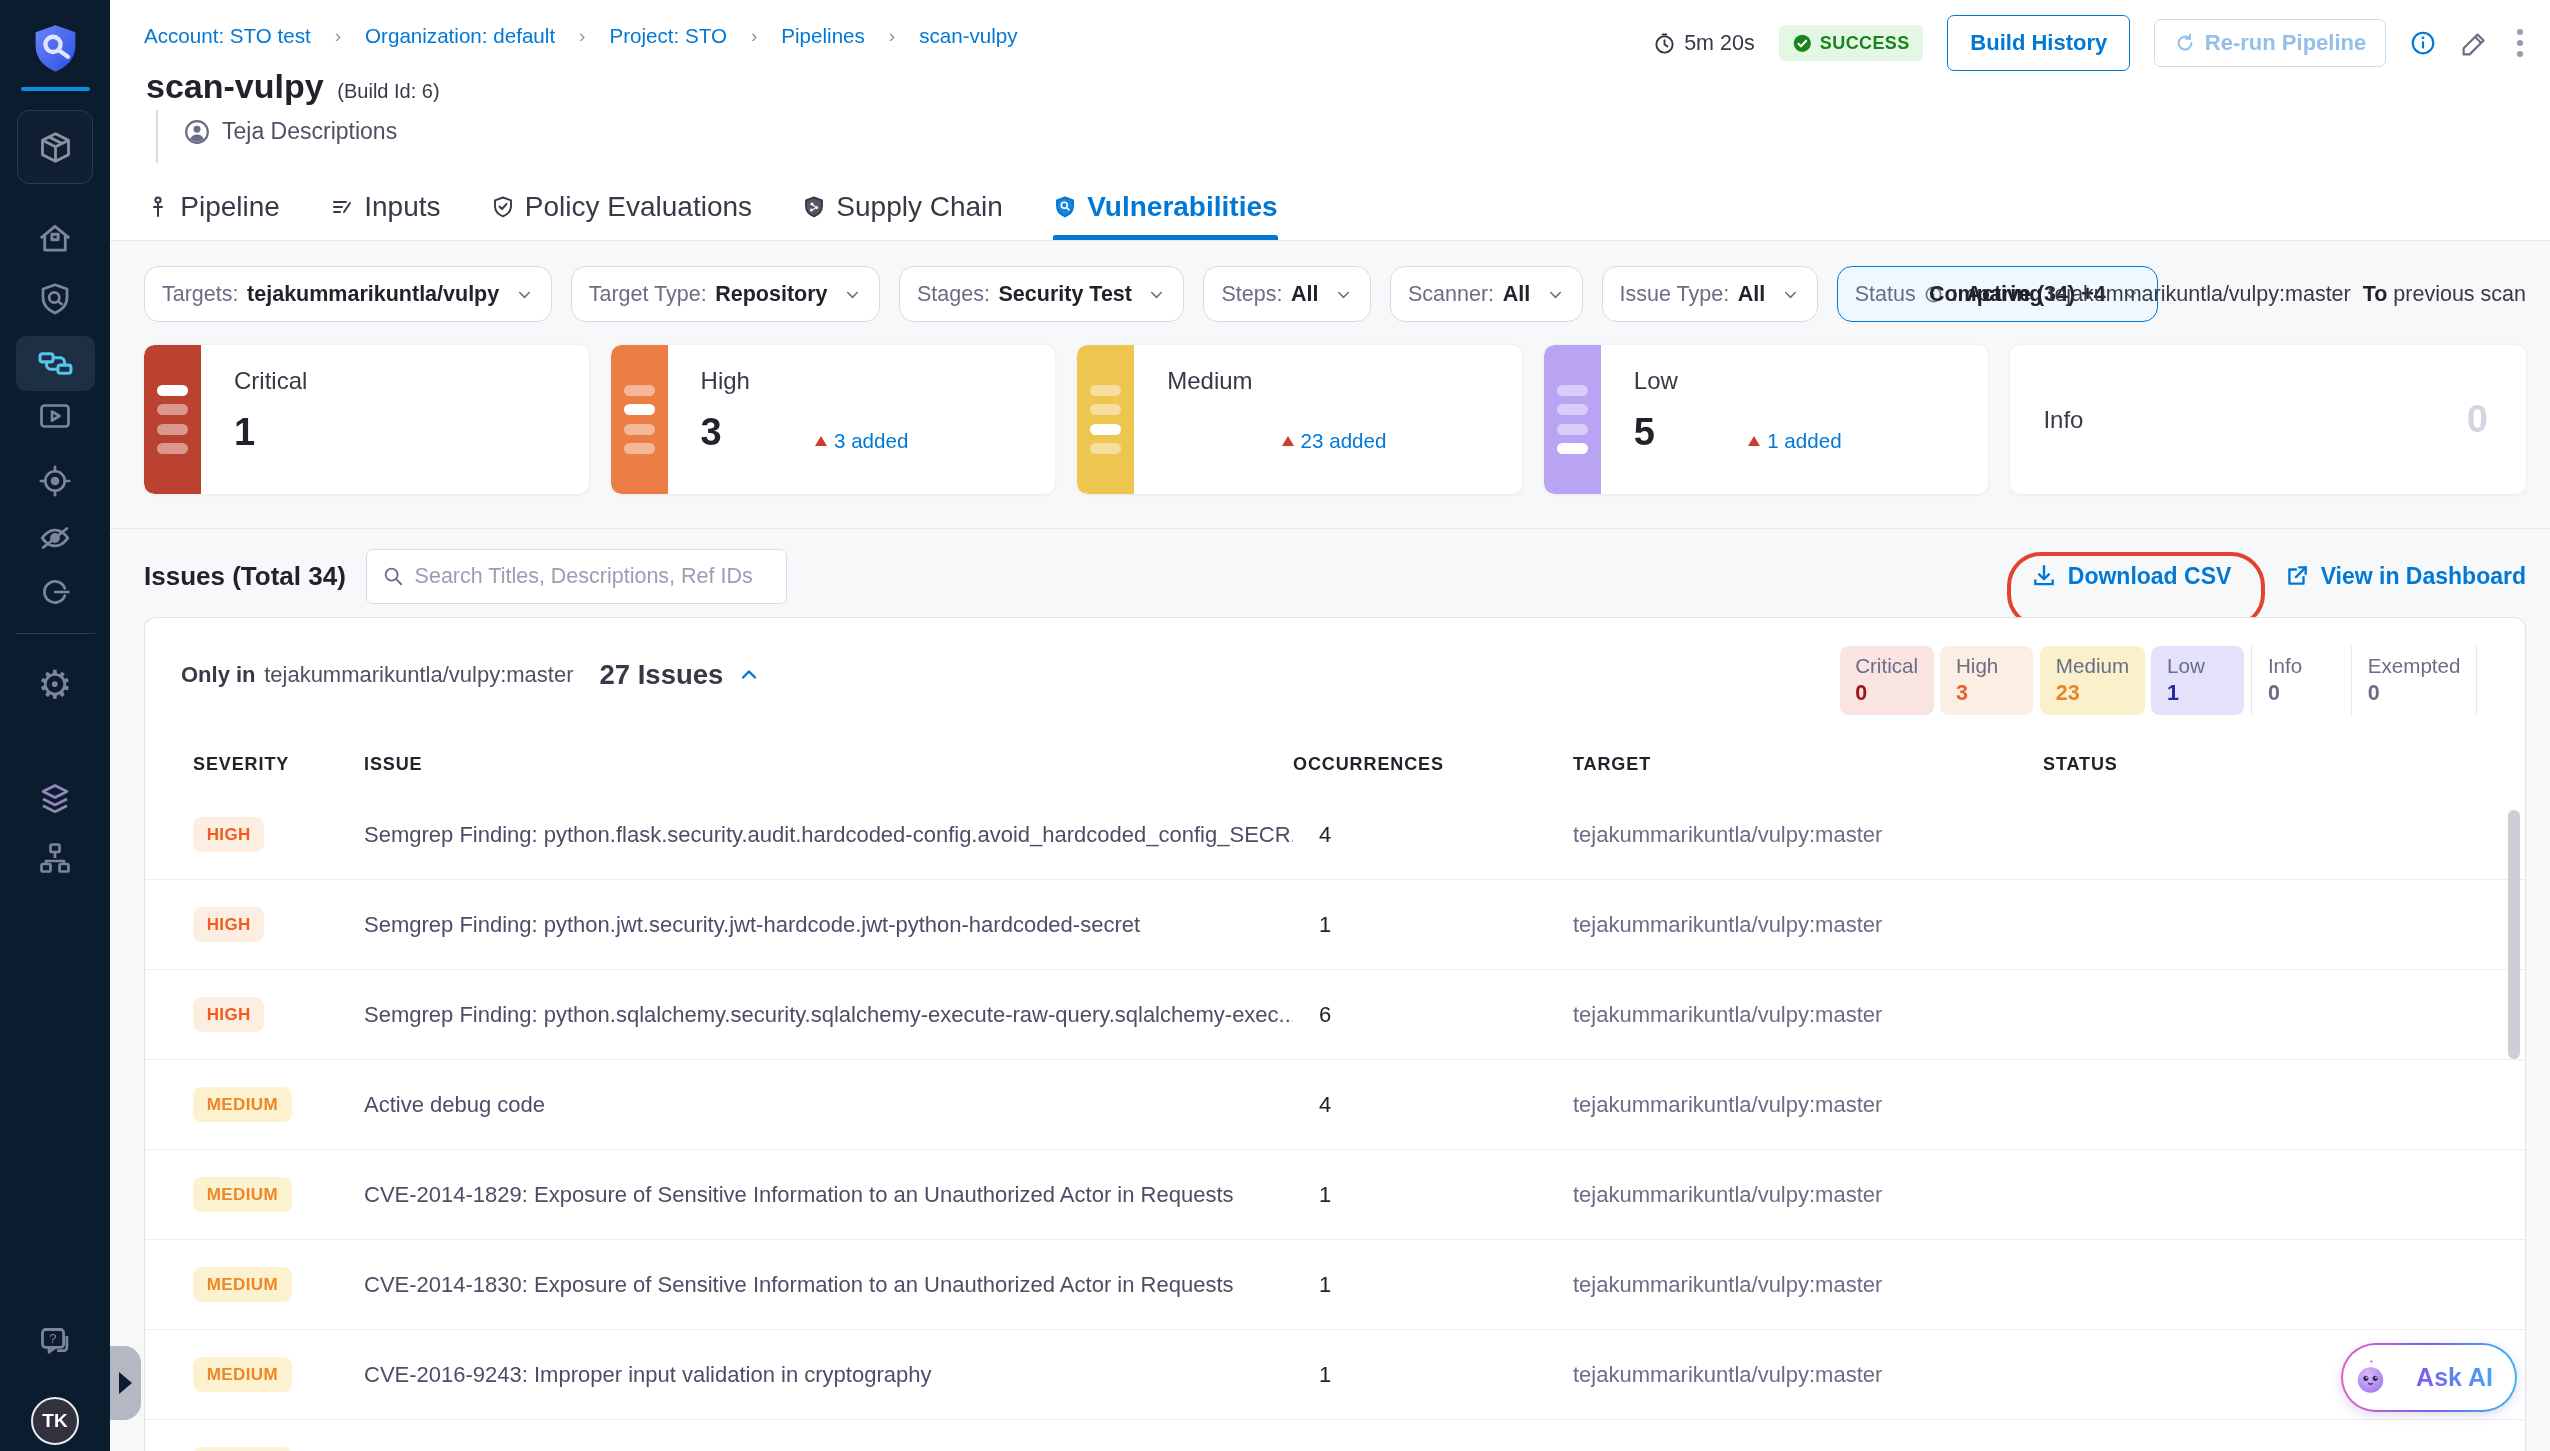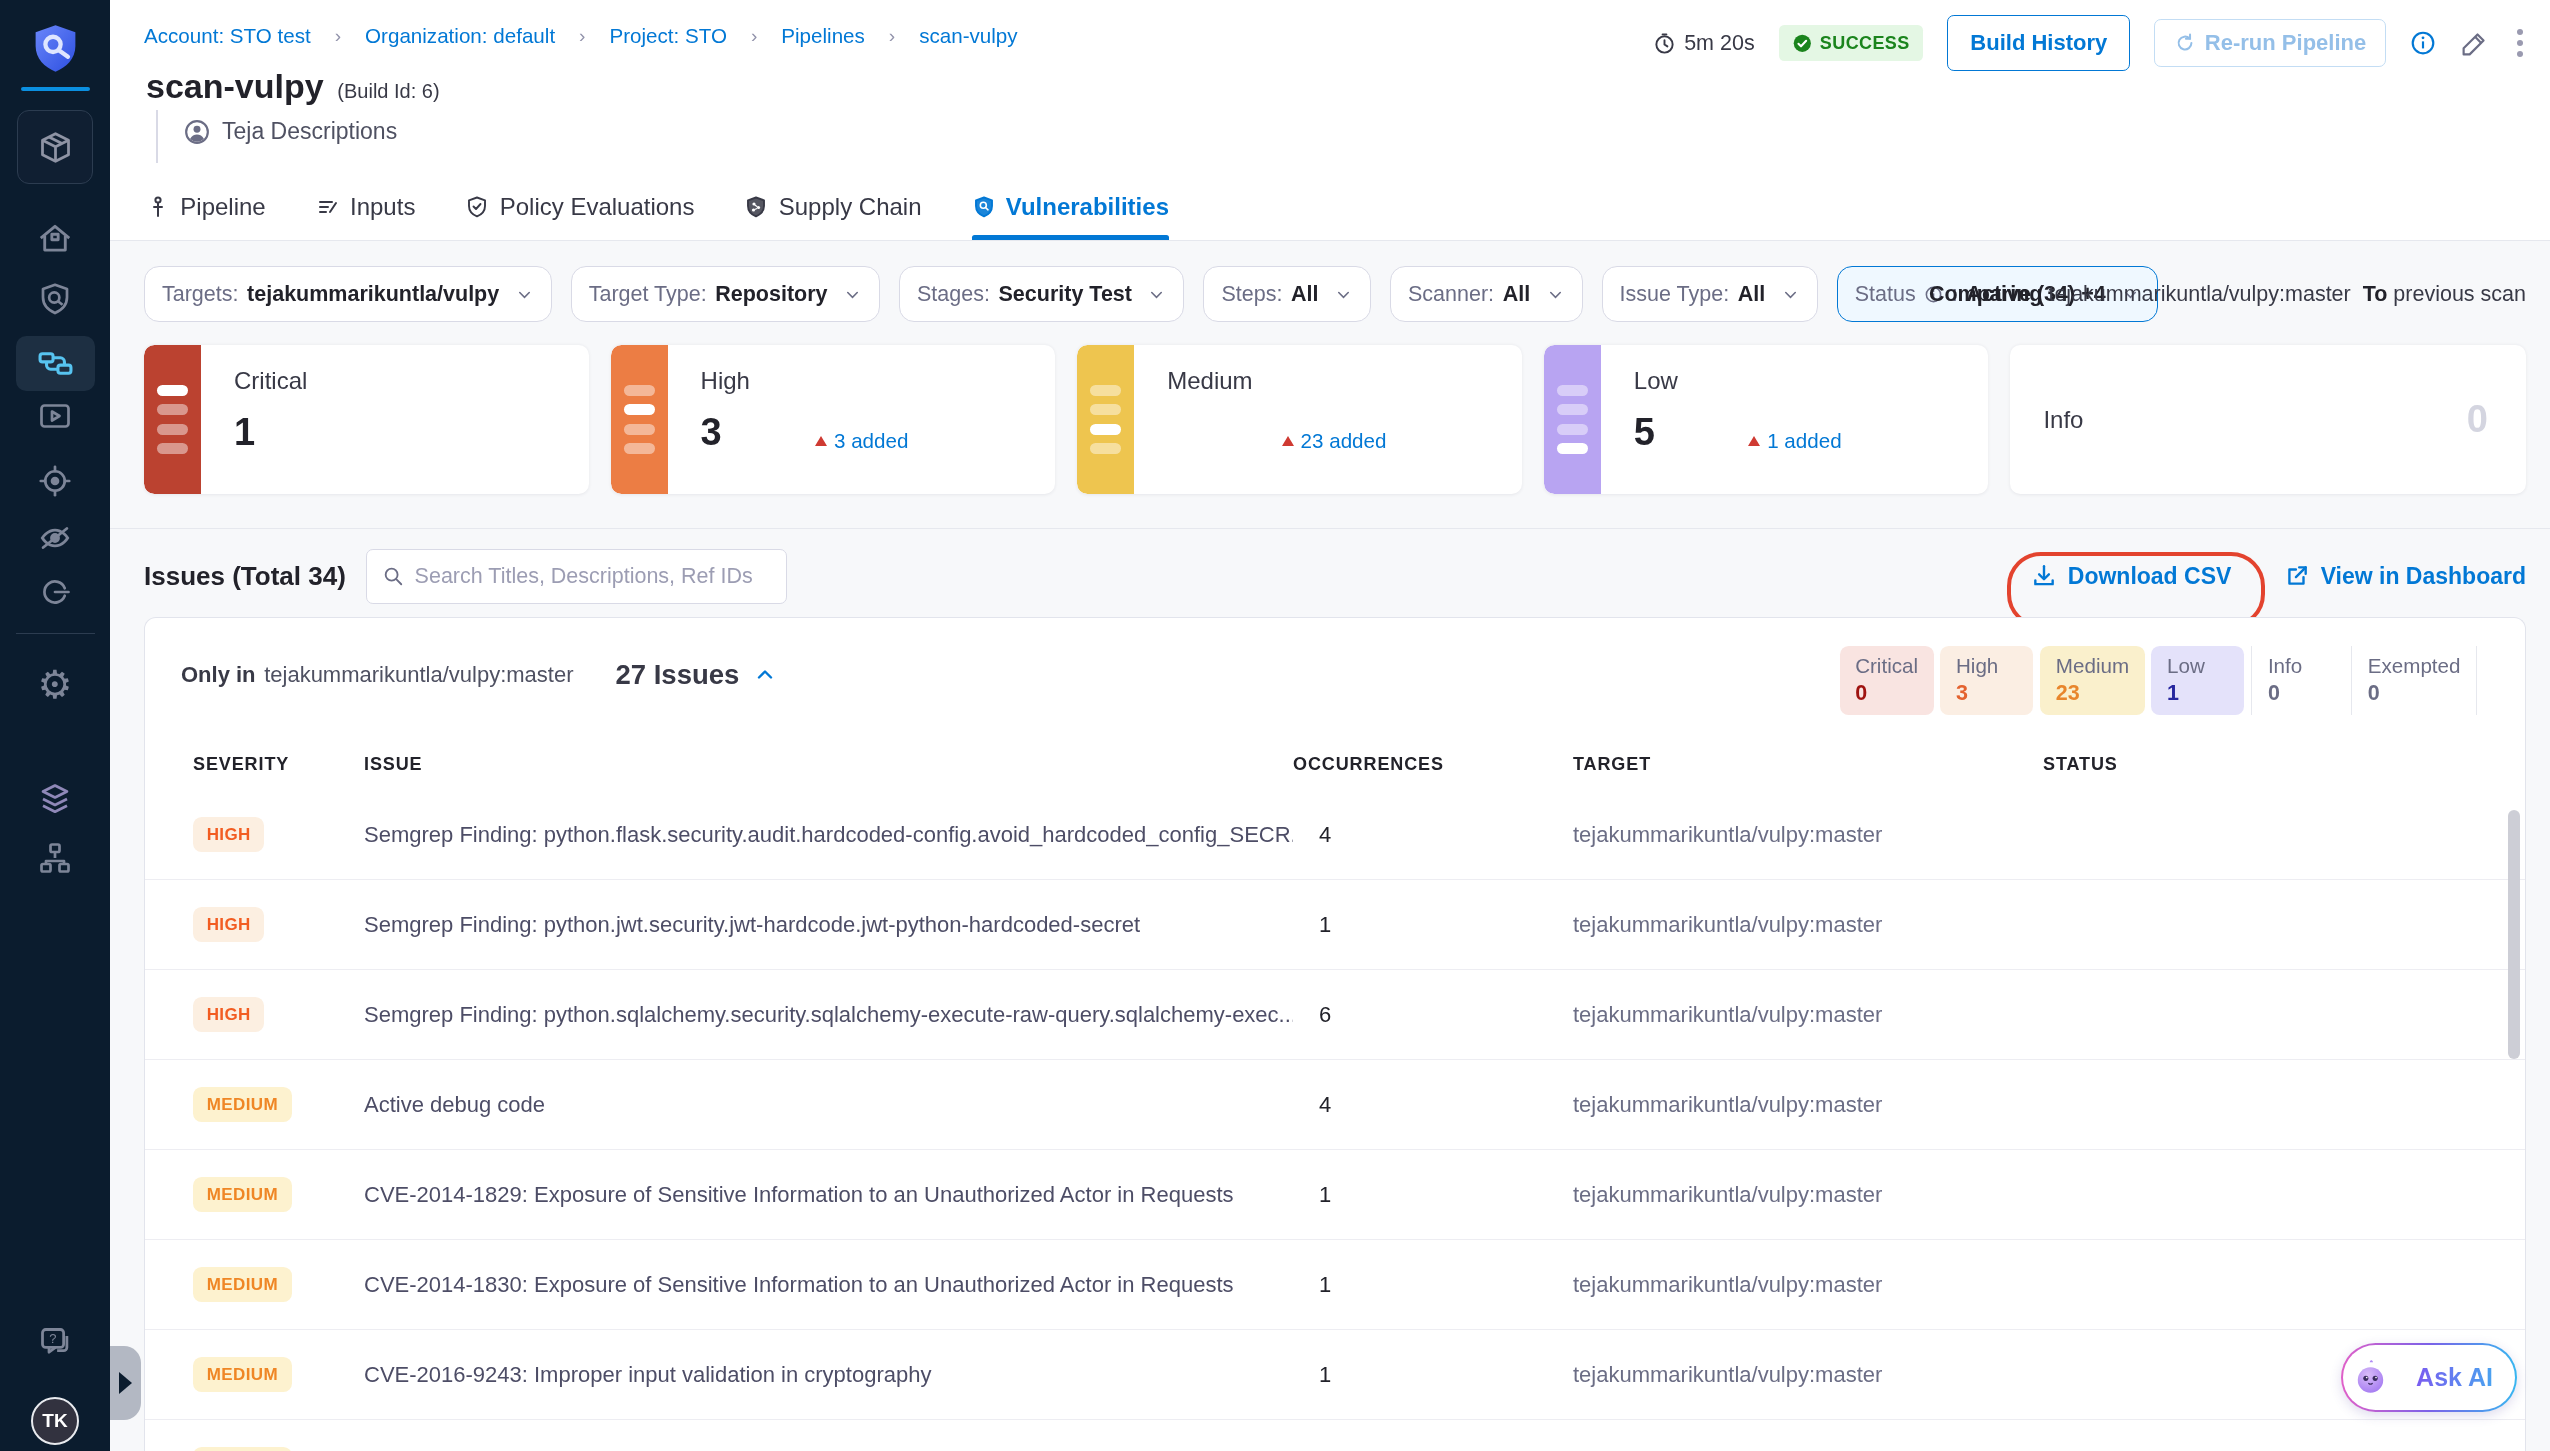--- a/index.html
+++ b/index.html
@@ -35,21 +35,21 @@
   .duration { display:flex; align-items:center; gap:8.6px; font-size:21.5px; color:#383946; }
   .badge-success { display:flex; align-items:center; gap:6.9px; background:#e4f7e4; color:#1b841d; font-size:18px; font-weight:bold; letter-spacing:0.4px; padding:7.7px 13.7px; border-radius:5.2px; }
   .btn-outline { font-size:22px; font-weight:bold; color:#0278d5; background:#fff; border:1.7px solid #0278d5; border-radius:6.9px; padding:14px 22px; cursor:pointer; }
   .btn-disabled { display:flex; align-items:center; gap:8.6px; font-size:22px; font-weight:bold; color:#94bfe8; background:#fff; border:1.7px solid #c3ddf4; border-radius:6.9px; padding:10.3px 19px; }
   .icon-btn { background:none; border:none; cursor:pointer; display:flex; align-items:center; }
   .kebab { display:flex; flex-direction:column; gap:5.2px; padding:3.4px; }
   .kebab i { width:6px; height:6px; border-radius:50%; background:#9a9ab0; }
 
   
   .tabs { position:absolute; left:36px; bottom:0; display:flex; gap:50px; height:60px; }
-  .tab { display:flex; align-items:center; gap:10.3px; font-size:24px; color:#383946; cursor:pointer; position:relative; padding-bottom:5.2px; }
+  .tab { display:flex; align-items:center; gap:10.3px; font-size:28px; color:#383946; cursor:pointer; position:relative; padding-bottom:5.2px; }
   .tab.active { color:#0278d5; font-weight:bold; }
   .tab.active::after { content:""; position:absolute; left:0; right:0; bottom:0; height:5.2px; background:#0278d5; border-radius:2.6px 2.6px 0 0; }
 
   
   .filters { position:absolute; left:34px; top:266px; display:flex; align-items:center; gap:19px; }
   .pill { display:flex; align-items:center; gap:8.6px; height:56px; background:#fff; border:0.9px solid #d9dae6; border-radius:15px; padding:0 17px; font-size:21.5px; cursor:pointer; white-space:nowrap; }
   .pill .lab { color:#6b6d85; }
   .pill .val { color:#22222a; font-weight:bold; }
   .pill .chev { margin-left:6.9px; color:#6b6d85; }
   .pill.status { border:1.7px solid #0278d5; background:#eff8ff; }
@@ -80,21 +80,21 @@
   .linkbtn { display:flex; align-items:center; gap:10.3px; color:#0278d5; font-size:23px; font-weight:bold; background:none; border:none; cursor:pointer; }
   .dl-wrap { margin-left:auto; }
   .annotation { position:absolute; left:1856px; top:-19px; width:206px; height:70px; border:4.3px solid #e3432e; border-radius:34px; pointer-events:none; }
   .view-wrap { margin-left:53px; }
 
   
   .panel { position:absolute; left:34px; right:24px; top:617px; height:910px; background:#fff; border:0.9px solid #e2e4ec; border-radius:12px 12px 0 0; border-bottom:none; }
   .grouprow { position:absolute; left:36px; top:41px; display:flex; align-items:center; }
   .grp-pre { font-size:22px; font-weight:bold; color:#383946; }
   .grp-target { font-size:22px; color:#4f5162; margin-left:8.6px; }
-  .grp-count { font-size:27.5px; font-weight:bold; color:#383946; margin-left:42px;text-align:right; }
+  .grp-count { font-size:27.5px; font-weight:bold; color:#383946; margin-left:26px;text-align:right; }
   .grp-chev { margin-left:13.7px; color:#0278d5; cursor:pointer; }
 
   .chips { position:absolute; right:48px; top:27.5px; display:flex; align-items:stretch; }
   .chip { min-width:93px; padding:8.6px 15.5px; border-radius:8.6px; margin-left:6.9px; }
   .chip .cl { font-size:20.6px; color:#6b6d85; }
   .chip .cv { font-size:21.5px; font-weight:bold; margin-top:3.4px; }
   .chip.c-critical { background:#f9e4e1; } .chip.c-critical .cv { color:#9f1310; }
   .chip.c-high { background:#fbeee3; } .chip.c-high .cv { color:#e4622f; }
   .chip.c-medium { background:#faf0cc; } .chip.c-medium .cv { color:#e8862c; }
   .chip.c-low { background:#e4e2fa; } .chip.c-low .cv { color:#27279f; }

